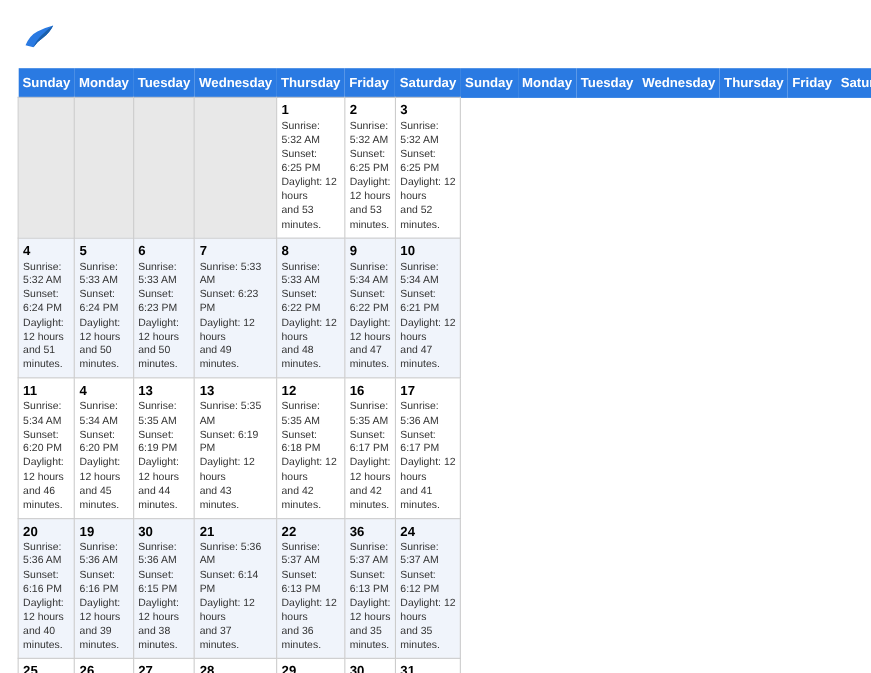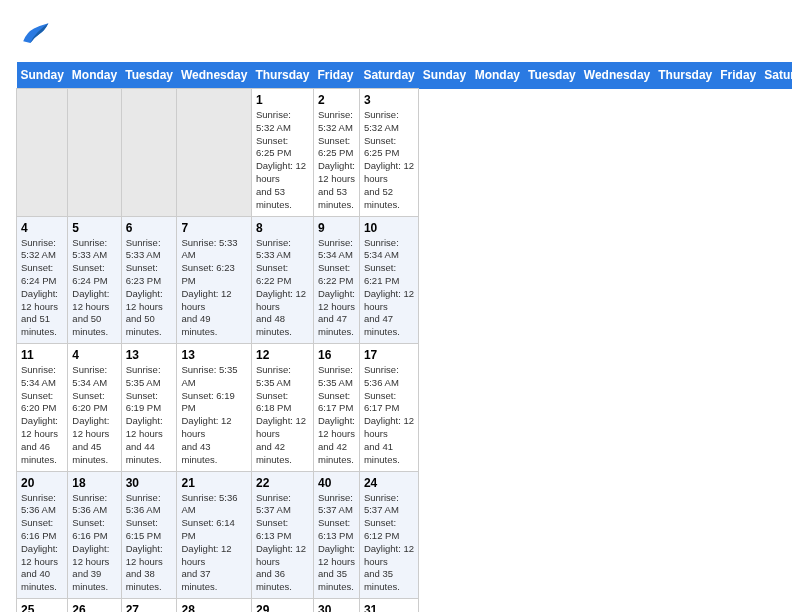--- a/index.html
+++ b/index.html
@@ -264,21 +264,21 @@
       </tr>
       <tr>
         <td>
           <span class="day-number">20</span>
           <div class="cell-content" style="white-space: pre-line;">Sunrise: 5:36 AM
 Sunset: 6:16 PM
 Daylight: 12 hours
 and 40 minutes.</div>
         </td>
         <td>
-          <span class="day-number">18</span>
+          <span class="day-number">19</span>
           <div class="cell-content" style="white-space: pre-line;">Sunrise: 5:36 AM
 Sunset: 6:16 PM
 Daylight: 12 hours
 and 39 minutes.</div>
         </td>
         <td>
           <span class="day-number">30</span>
           <div class="cell-content" style="white-space: pre-line;">Sunrise: 5:36 AM
 Sunset: 6:15 PM
 Daylight: 12 hours
@@ -292,21 +292,21 @@
 and 37 minutes.</div>
         </td>
         <td>
           <span class="day-number">22</span>
           <div class="cell-content" style="white-space: pre-line;">Sunrise: 5:37 AM
 Sunset: 6:13 PM
 Daylight: 12 hours
 and 36 minutes.</div>
         </td>
         <td>
-          <span class="day-number">40</span>
+          <span class="day-number">36</span>
           <div class="cell-content" style="white-space: pre-line;">Sunrise: 5:37 AM
 Sunset: 6:13 PM
 Daylight: 12 hours
 and 35 minutes.</div>
         </td>
         <td>
           <span class="day-number">24</span>
           <div class="cell-content" style="white-space: pre-line;">Sunrise: 5:37 AM
 Sunset: 6:12 PM
 Daylight: 12 hours

